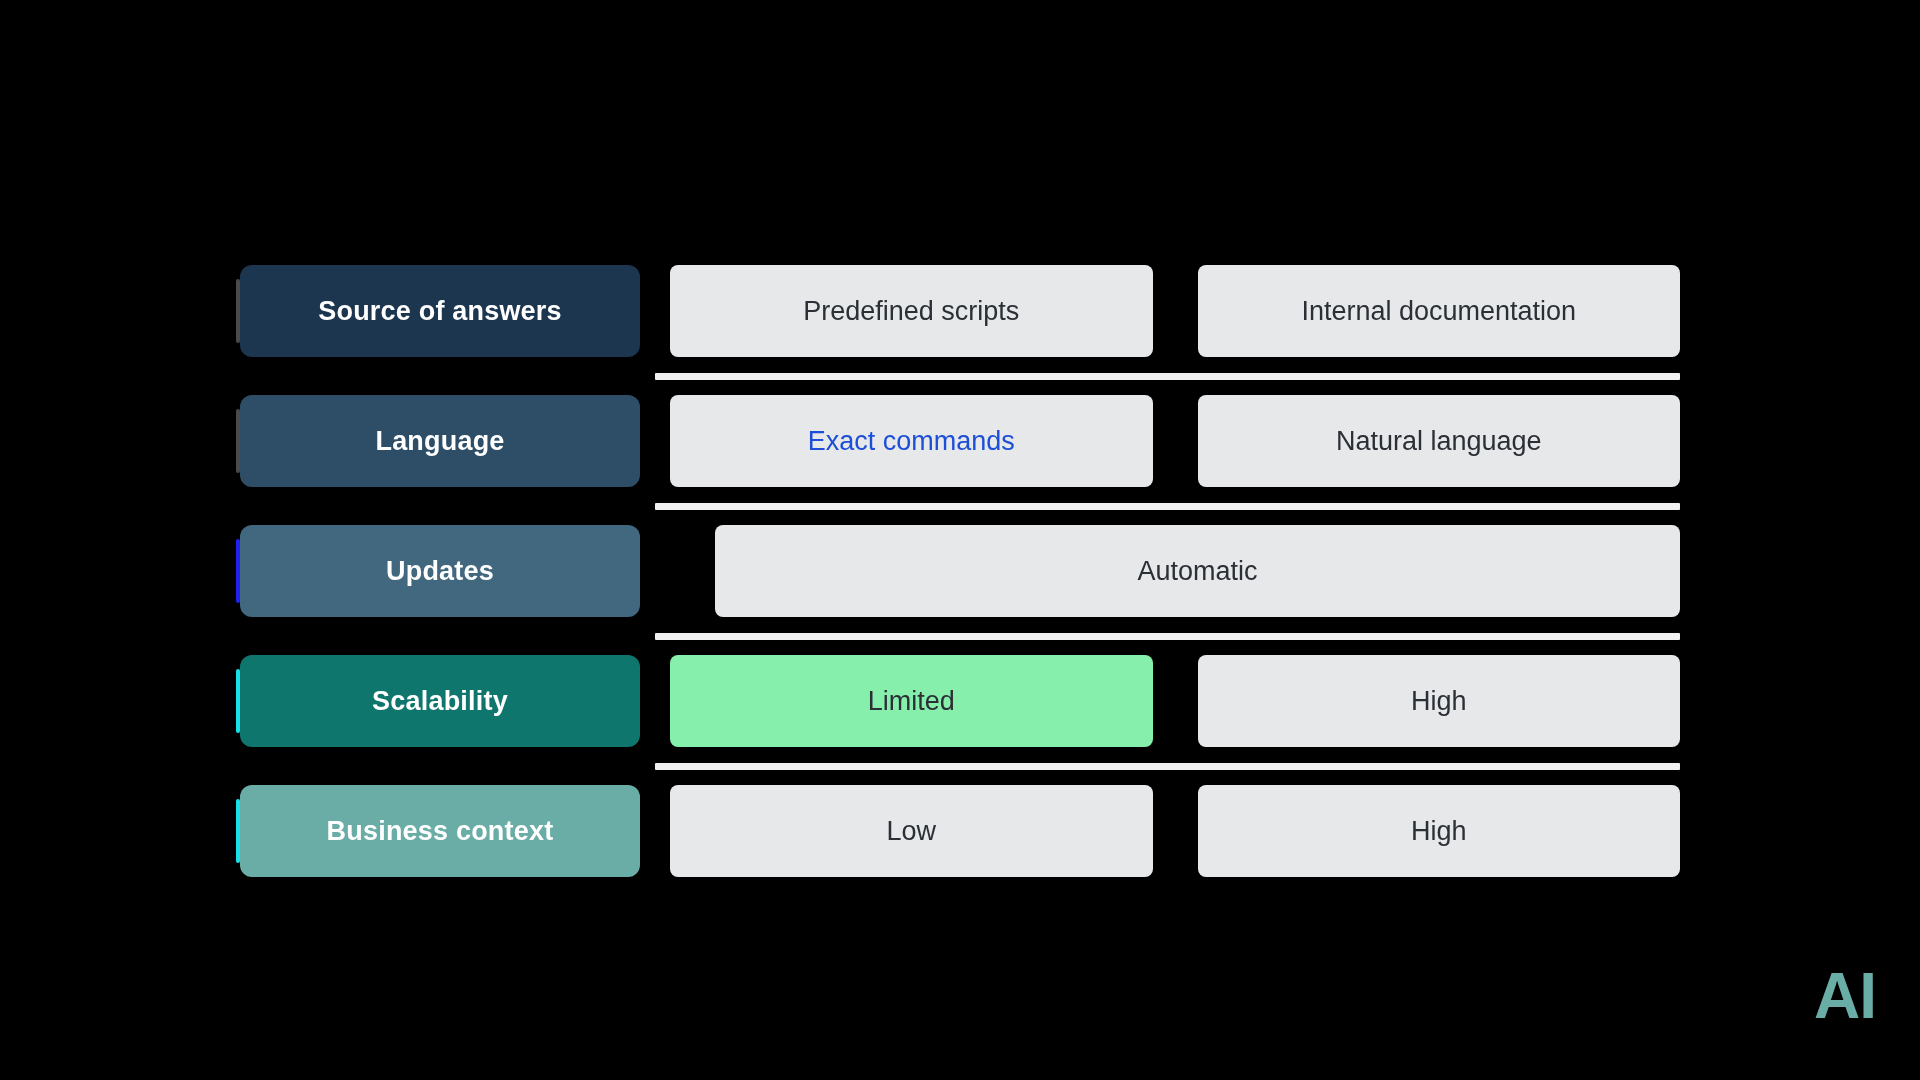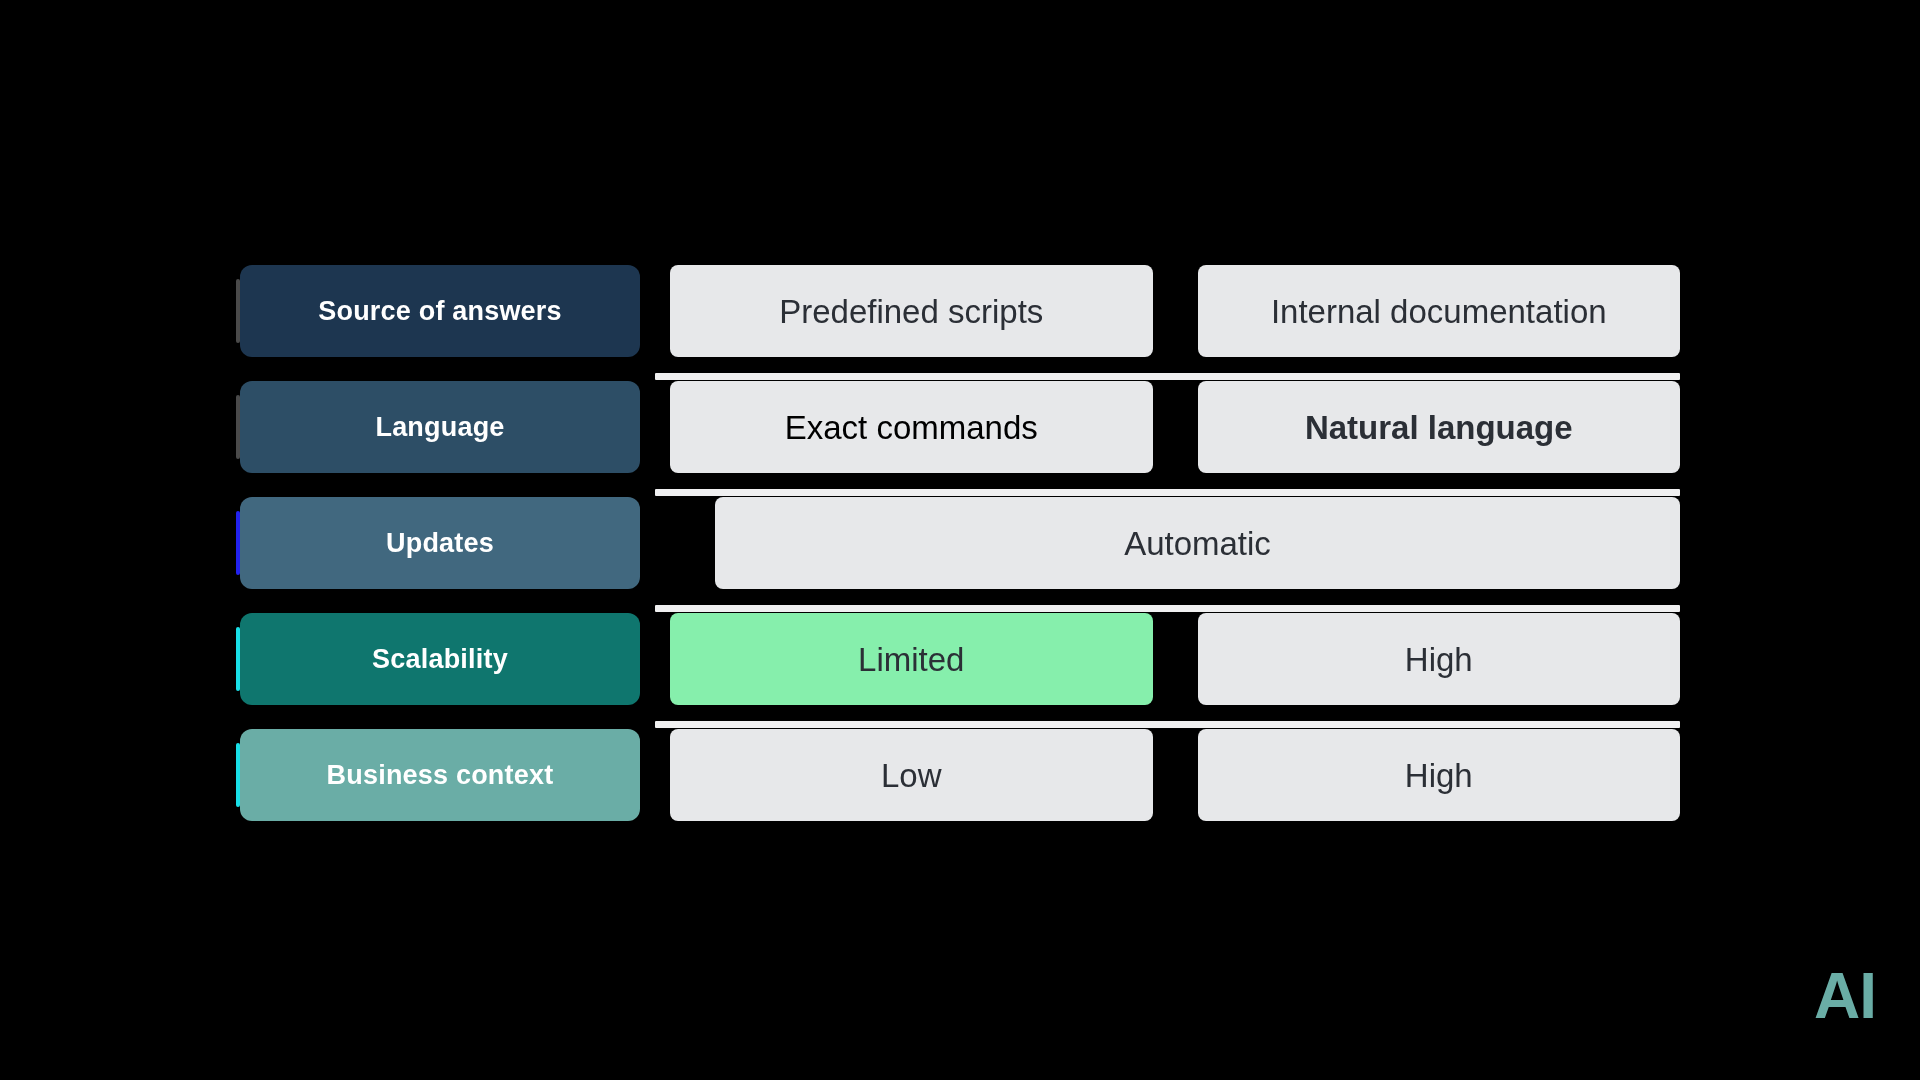--- a/index.html
+++ b/index.html
@@ -25,21 +25,21 @@
     left: 240px;
     top: 265px;
     width: 1440px;
   }
 
   .table-row {
     position: relative;
     display: flex;
     align-items: stretch;
     height: 92px;
-    margin-bottom: 24px;
+    margin-bottom: 38px;
   }
   .table-row:last-child { margin-bottom: 12px; }
 
   
   .label-cell {
     position: relative;
     width: 400px;
     flex: 0 0 400px;
     border-radius: 12px;
     display: flex;
@@ -77,21 +77,21 @@
     background: #e7e8ea;
     border-radius: 8px;
     display: flex;
     align-items: center;
     justify-content: center;
     box-sizing: border-box;
   }
 
   .content-text {
     color: #2b2f36;
-    font-size: 33px;
+    font-size: 27px;
     font-weight: normal;
     line-height: 1;
     text-align: center;
   }
 
   
   .row-separator {
     position: absolute;
     left: 415px;
     width: 1025px;
@@ -140,25 +140,25 @@
       <div class="row-separator" style="top: 108px; background: rgb(240, 240, 241);"></div>
     </div>
 
     <div class="table-row">
       <div class="label-cell" style="background: rgb(45, 78, 102);">
         <span class="accent-strip" style="background: rgb(74, 74, 74);"></span>
         <span class="label-text" style="color: rgb(255, 255, 255); text-align: right;">Language</span>
       </div>
       <div class="col-gap"></div>
       <div class="content-cell" style="background: rgb(231, 232, 234);">
-        <span class="content-text" style="color: #000000;">Exact commands</span>
-      </div>
-      <div class="col-gap-inner"></div>
-      <div class="content-cell" style="background: rgb(231, 232, 234);">
-        <span class="content-text" style="color: rgb(43, 47, 54); font-weight: bold;">Natural language</span>
+        <span class="content-text" style="color: #1d4ed8;">Exact commands</span>
+      </div>
+      <div class="col-gap-inner"></div>
+      <div class="content-cell" style="background: rgb(231, 232, 234);">
+        <span class="content-text" style="color: rgb(43, 47, 54);">Natural language</span>
       </div>
       <div class="row-separator" style="top: 108px; background: rgb(240, 240, 241);"></div>
     </div>
 
     <div class="table-row">
       <div class="label-cell" style="background: rgb(65, 104, 127);">
         <span class="accent-strip" style="background: rgb(34, 34, 238);"></span>
         <span class="label-text" style="color: rgb(255, 255, 255);">Updates</span>
       </div>
       <div class="col-gap"></div>

